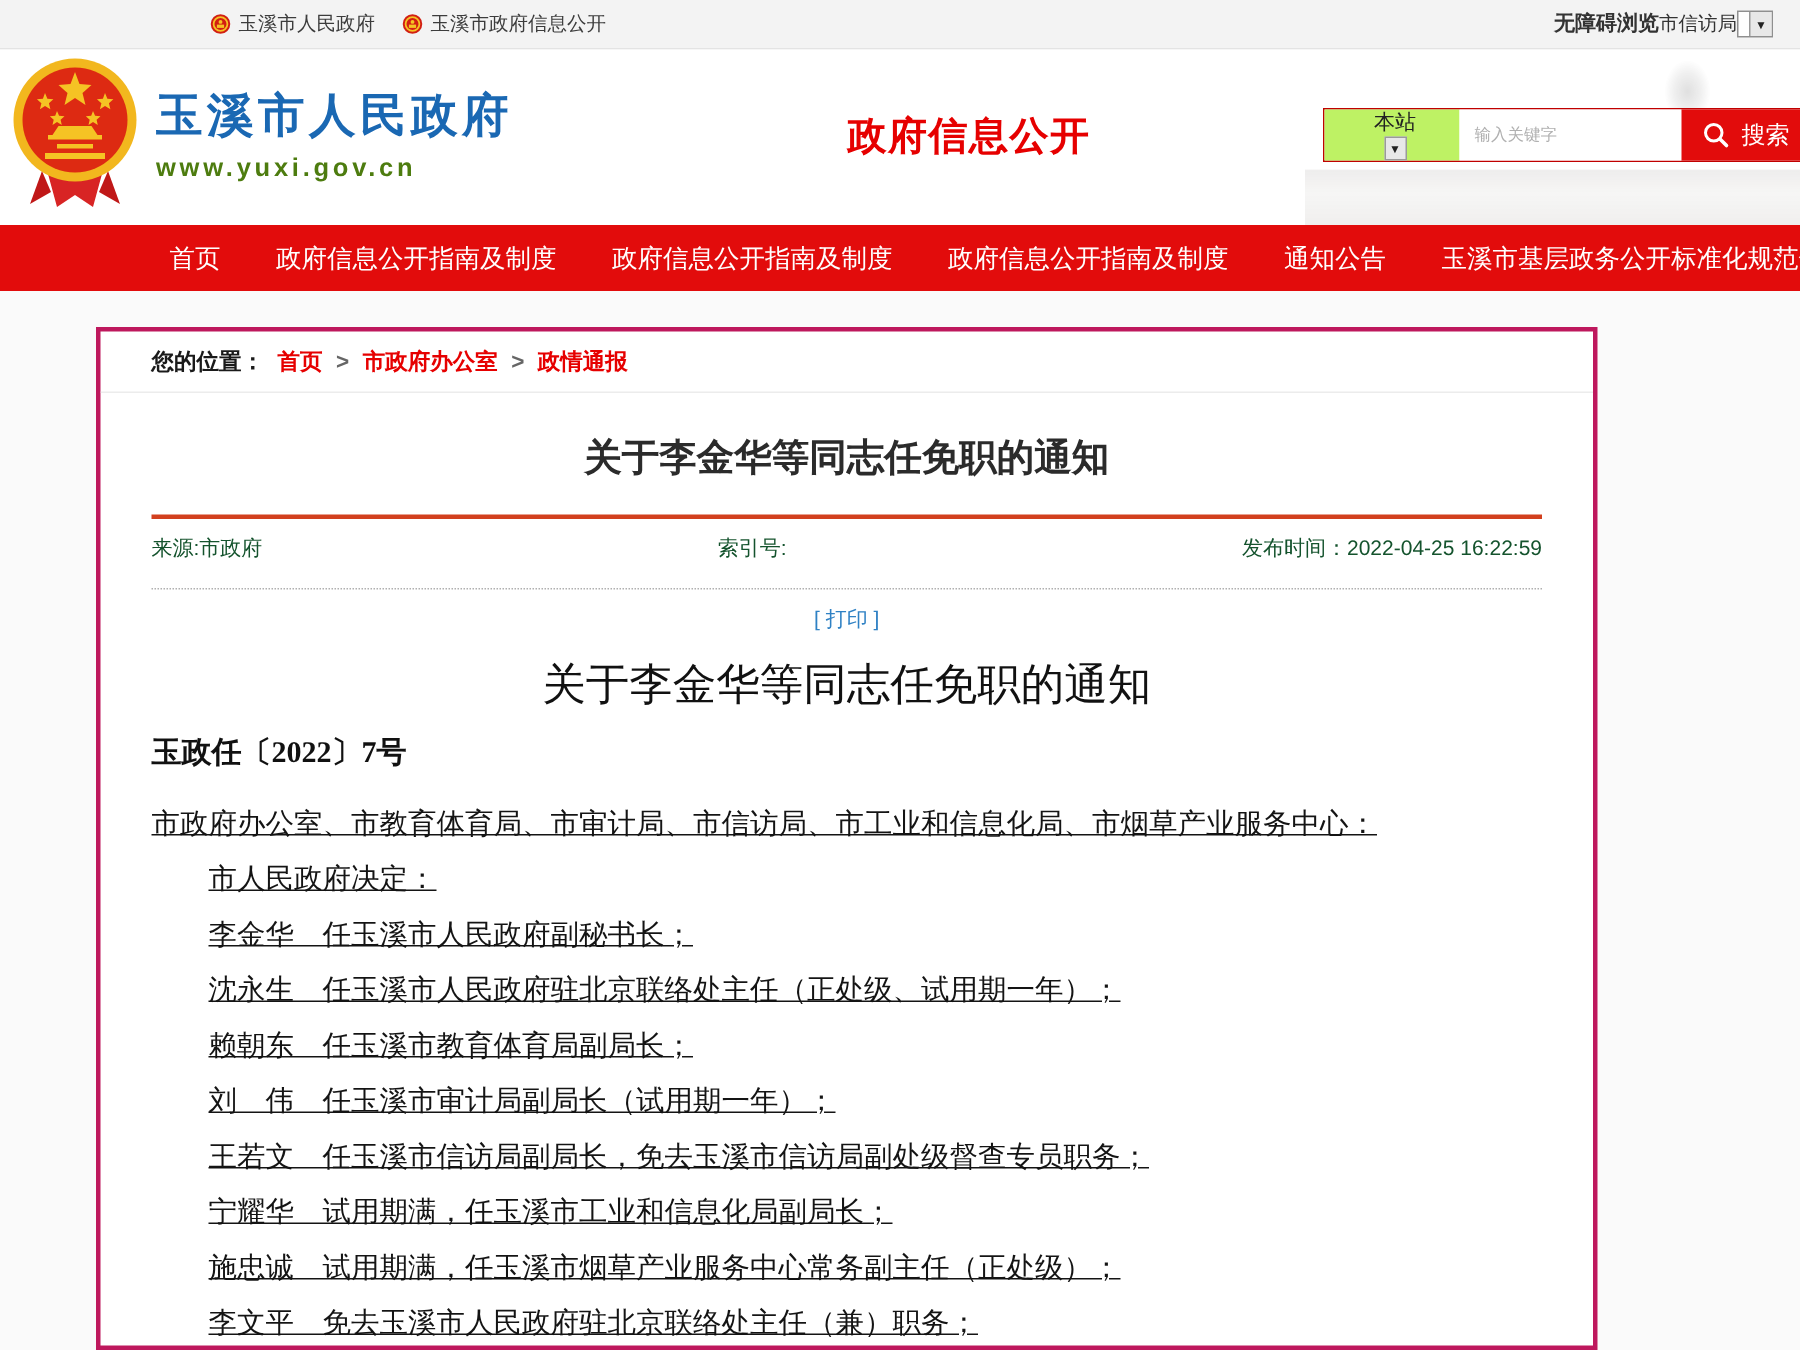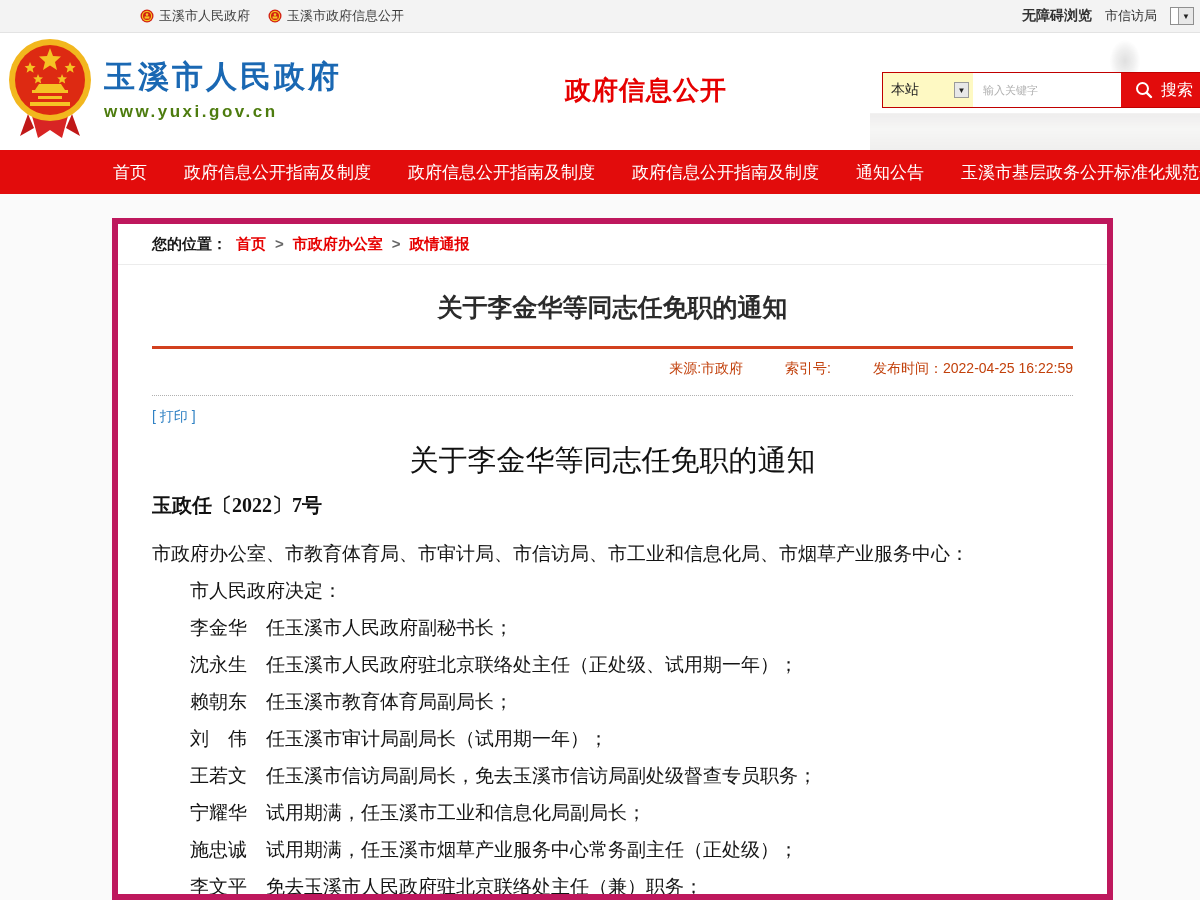--- a/index.html
+++ b/index.html
@@ -7,21 +7,21 @@
               font-family:"Liberation Sans","DejaVu Sans",sans-serif; }
 
   
   .topbar { height:33px; background:#f3f3f3; border-bottom:1px solid #e3e3e3;
             display:flex; align-items:center; justify-content:space-between;
             font-size:13px; color:#444; }
   .topbar-left { display:flex; align-items:center; gap:18px; padding-left:140px; }
   .topbar-link { display:flex; align-items:center; gap:5px; color:#3c3c3c;
                  text-decoration:none; cursor:pointer; font-size:13px; }
   .mini-emblem { width:14px; height:14px; display:inline-flex; }
-  .topbar-right { display:flex; align-items:flex-start; gap:13px; padding-right:6px; }
+  .topbar-right { display:flex; align-items:flex-start; gap:0; padding-right:18px; }
   .access-link { color:#333; font-size:14px; font-weight:bold; text-decoration:none; cursor:pointer; }
   .skin-link { color:#333; font-size:13px; text-decoration:none; cursor:pointer; }
   .win-select { width:24px; height:18px; background:#fff; border:1px solid #8f8f8f;
                 display:inline-flex; align-items:center; justify-content:flex-end; cursor:pointer; }
   .win-arrow { width:15px; height:16px; background:#e8e8e8; border-left:1px solid #9a9a9a;
                font-size:8px; color:#222; display:inline-flex; align-items:center; justify-content:center; }
 
   
   .header { position:relative; height:117px; background:#ffffff; overflow:hidden; }
   .header-art { position:absolute; right:0; top:0; width:330px; height:117px; opacity:.18;
@@ -33,58 +33,58 @@
   .logo { position:absolute; left:8px; top:3px; display:flex; align-items:center; gap:12px; cursor:pointer; }
   .emblem svg { display:block; }
   .logo-text { display:flex; flex-direction:column; }
   .site-name { font-size:31px; font-weight:bold; color:#1a68b3; letter-spacing:3px; }
   .site-url  { font-size:17px; font-weight:bold; color:#4d7c0f; letter-spacing:2.5px; margin-top:4px; }
   .section-title { position:absolute; left:565px; top:40px; font-size:26px; font-weight:bold;
                    color:#e60000; letter-spacing:1px; }
   .searchbar { position:absolute; left:882px; top:39px; width:330px; height:36px;
                display:flex; border:1px solid #c00000; background:#fff; }
   .search-scope { width:90px; display:flex; align-items:center; justify-content:space-between;
-                  padding:0 4px 0 8px; font-size:14px; color:#222; background:#fef9c3; cursor:pointer; }
+                  padding:0 4px 0 8px; font-size:14px; color:#222; background:#bef264; cursor:pointer;flex-direction:column; }
   .search-scope .win-arrow { border:1px solid #9a9a9a; }
   .search-input { flex:1; border:none; outline:none; font-size:11px; padding:0 10px; color:#333;
                   font-family:"Liberation Sans",sans-serif; min-width:0; }
   .search-input::placeholder { color:#b0b0b0; }
   .search-btn { width:90px; flex:0 0 auto; background:#e20c0c; color:#fff; border:none; cursor:pointer;
                 font-size:16px; display:flex; align-items:center; justify-content:flex-start;
                 gap:8px; padding-left:14px; }
 
   
   .nav { height:44px; background:#e20c0c; display:flex; align-items:center;
          gap:37px; padding-left:113px; }
   .nav-item { color:#ffffff; font-size:17px; text-decoration:none; cursor:pointer; white-space:nowrap; }
 
   
   .main { background:#fafafa; height:706px; }
-  .panel { width:1001px; margin-left:112px; margin-top:24px; background:#fff;
-           border:6px solid #be185d; height:682px; overflow:hidden; }
+  .panel { width:1001px; margin-left:64px; margin-top:24px; background:#fff;
+           border:3px solid #be185d; height:682px; overflow:hidden; }
 
   .breadcrumb { display:flex; align-items:center; height:41px; padding:0 34px;
                 border-bottom:1px solid #ececec; font-size:15px; font-weight:bold; color:#1a1a1a; }
   .crumb { color:#e60000; text-decoration:none; cursor:pointer; margin-left:9px; }
   .crumb:not(:last-child)::after { content:">"; color:#666; margin-left:9px; font-weight:bold; }
 
   .article { padding:0 34px; }
   .article-title { margin-top:26px; text-align:center; font-size:25px; font-weight:bold; color:#2b2b2b; }
   .title-rule { margin-top:22px; border:none; border-top:3px solid #d2401e; }
-  .meta { margin-top:11px; display:flex; justify-content:flex-end; gap:42px;
-          font-size:14px; color:#c2410c; }
+  .meta { margin-top:11px; display:flex; justify-content:space-between; gap:42px;
+          font-size:14px; color:#14532d; }
   .dotted-rule { margin-top:17px; border:none; border-bottom:1px dotted #b0b0b0; }
-  .print-row { margin-top:11px; text-align:left; }
+  .print-row { margin-top:11px; text-align:center; }
   .print-link { color:#2f81c4; font-size:14px; text-decoration:none; cursor:pointer; }
 
   .doc { font-family:"Liberation Serif","DejaVu Serif",serif; color:#111; }
   .content-title { margin-top:15px; text-align:center; font-size:29px; font-weight:500; }
   .doc-number { margin-top:11px; text-align:left; font-size:20px;font-weight:bold; }
   .body-text { margin-top:16px; }
-  .body-text p { font-size:19px; line-height:37px; color:#141414; }
+  .body-text p { font-size:19px; line-height:37px; color:#141414;text-decoration:underline; }
   .body-text p.indent { text-indent:2em; }
 </style>
 </head>
 <body>
 
 <div class="topbar">
   <div class="topbar-left">
     <a class="topbar-link">
       <span class="mini-emblem">
         <svg width="14" height="14" viewBox="0 0 14 14">

